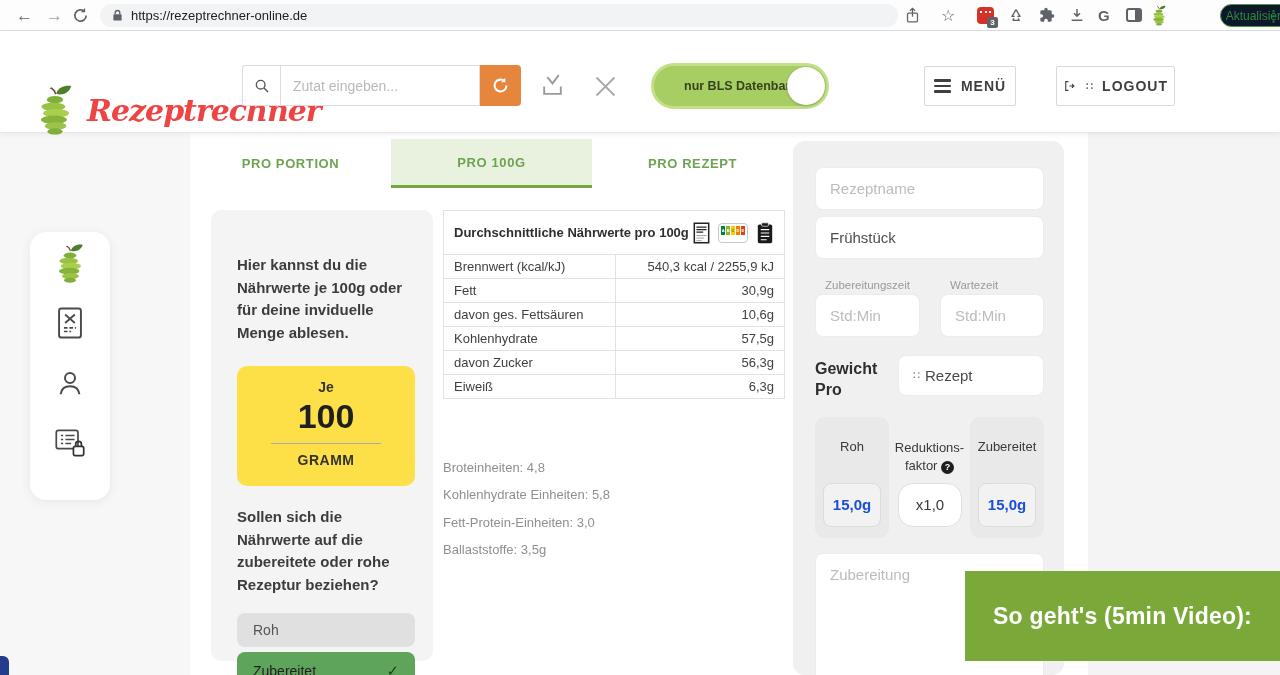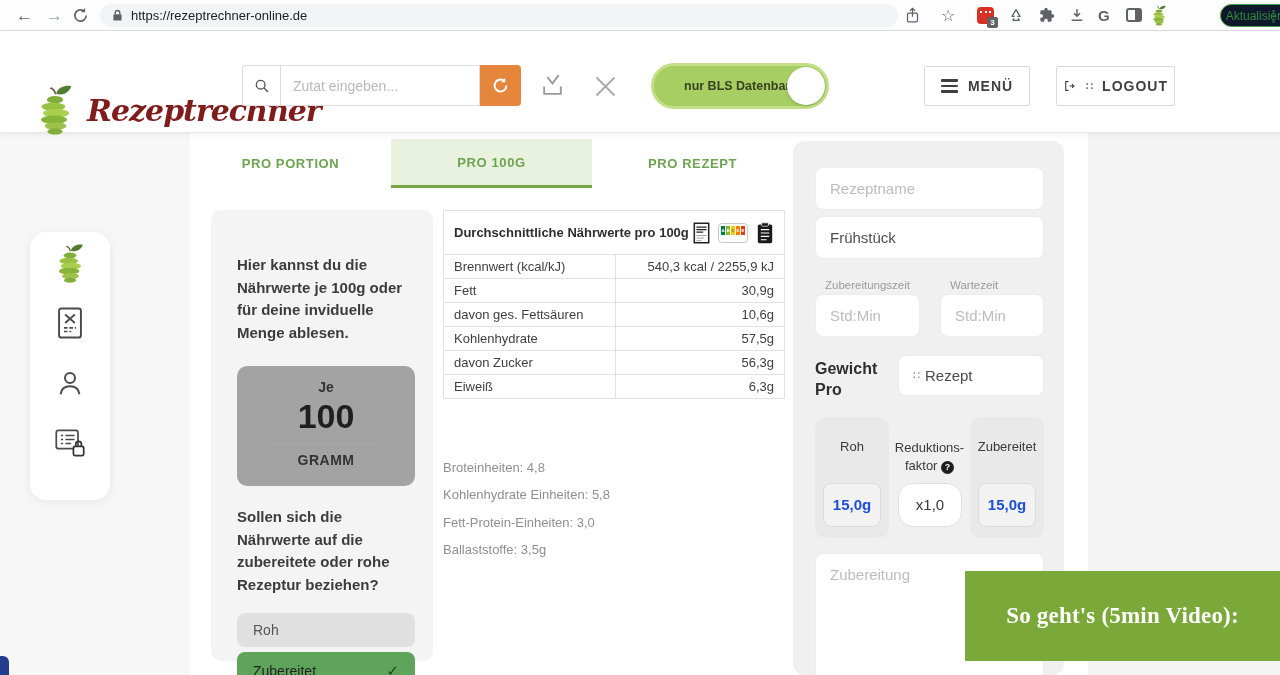--- a/index.html
+++ b/index.html
@@ -16,33 +16,33 @@
   .chrome-ic{display:flex;align-items:center;justify-content:center;}
   #ext-red{left:977px;top:7px;width:17px;height:17px;background:#d93025;border-radius:4px;}
   #ext-red .dots{position:absolute;left:3px;top:4px;width:11px;height:3px;border-top:2px dotted #fff;}
   #ext-badge{position:absolute;right:-4px;bottom:-4px;width:11px;height:11px;background:#5f6368;border-radius:2px;color:#fff;font-size:8px;line-height:11px;text-align:center;font-weight:bold;}
   #update-pill{left:1184px;top:4px;width:80px;height:23px;border:1.5px solid #3f9d44;border-radius:12px;background:#0f172a;color:#2f8a3c;font-size:12px;display:flex;align-items:center;justify-content:center;margin-left:36px;}
   #chrome-dots{left:1266px;top:0;font-size:15px;color:#1a7340;line-height:31px;font-weight:bold;}
 
   
   #appheader{left:0;top:31px;width:1280px;height:102px;background:#fff;border-bottom:1px solid #e7e7e7;box-shadow:0 2px 5px rgba(0,0,0,.05);z-index:5;}
   #brand{left:33px;top:53px;display:flex;align-items:center;gap:10px;}
-  #brand-text{font-family:"DejaVu Serif",serif;font-style:italic;font-weight:bold;font-size:30px;color:#7f1d1d;letter-spacing:-1px;}
+  #brand-text{font-family:"DejaVu Serif",serif;font-style:italic;font-weight:bold;font-size:30px;color:#ef4444;letter-spacing:-1px;}
   #search-group{left:242px;top:34px;height:23px;display:flex;}
   #search-iconbox{width:38px;height:41px;border:1px solid #ddd;border-right:none;background:#fff;display:flex;align-items:center;justify-content:center;border-radius:3px 0 0 3px;}
   #search-input{width:200px;height:41px;border:1px solid #ddd;padding:0 12px;font-size:14px;color:#444;outline:none;}
   #search-input::placeholder{color:#b9b9b9;}
   #refresh-btn{width:41px;height:41px;background:#e5863c;border:none;border-radius:0 4px 4px 0;display:flex;align-items:center;justify-content:center;cursor:pointer;}
   #save-icon{left:540px;top:42px;}
   #clear-icon{left:592px;top:42px;}
   #bls-toggle{left:651px;top:32px;width:178px;height:46px;background:#a6ce62;border:3px solid #c3e089;border-radius:23px;display:flex;align-items:center;cursor:pointer;}
   #bls-label{font-size:12.5px;font-weight:bold;color:#37421f;padding-left:30px;}
   #bls-knob{position:absolute;right:1px;top:1px;width:38px;height:38px;background:#fff;border-radius:50%;box-shadow:0 1px 3px rgba(0,0,0,.2);}
   .hdr-btn{height:40px;border:1px solid #d9d9d9;background:#fff;border-radius:2px;display:flex;align-items:center;justify-content:center;gap:10px;font-size:14px;font-weight:bold;color:#3f3f3f;letter-spacing:1px;cursor:pointer;}
-  #menu-btn{left:924px;top:35px;width:106px;}
+  #menu-btn{left:924px;top:35px;width:92px;}
   #logout-btn{left:1056px;top:35px;width:119px;}
   .burger{display:flex;flex-direction:column;gap:3px;}
   .burger i{display:block;width:17px;height:2.5px;background:#3f3f3f;border-radius:1px;}
   .mini-dots{font-size:11px;color:#777;letter-spacing:-1px;}
 
   
   #left-strip{left:0;top:133px;width:190px;height:542px;background:#f7f7f7;}
   #right-zone{left:1088px;top:133px;width:192px;height:542px;background:#f4f4f4;}
   #chat-blob{left:0;top:656px;width:9px;height:19px;background:#233d8c;border-radius:0 6px 0 0;}
 
@@ -51,21 +51,21 @@
   .rail-ic{width:34px;height:34px;display:flex;align-items:center;justify-content:center;cursor:pointer;}
 
   
   #tabs{left:190px;top:139px;width:603px;height:49px;display:flex;}
   .tab{width:201px;height:49px;display:flex;align-items:center;justify-content:center;font-size:13px;font-weight:bold;letter-spacing:.6px;color:#6da351;cursor:pointer;}
   .tab.active{background:#e9f2df;border-bottom:3px solid #77a743;}
 
   
   #left-card{left:211px;top:210px;width:222px;height:451px;background:#f4f4f4;border-radius:10px;padding:44px 22px 0 26px;}
   #intro-text{font-size:15px;font-weight:bold;color:#3c3c3c;line-height:1.5;}
-  #amount-box{margin-top:22px;width:178px;height:120px;background:#a3a3a3;border-radius:10px;text-align:center;padding-top:13px;}
+  #amount-box{margin-top:22px;width:178px;height:120px;background:#fde047;border-radius:10px;text-align:center;padding-top:13px;}
   #amount-prefix{font-size:14px;font-weight:bold;color:#333;}
   #amount-value{font-size:34px;font-weight:bold;color:#1f1f1f;margin-top:2px;}
   #amount-divider{width:110px;height:1px;background:#aaa;margin:7px auto 8px;}
   #amount-unit{font-size:14px;font-weight:bold;color:#333;letter-spacing:.5px;}
   #question-text{margin-top:20px;font-size:15px;font-weight:bold;color:#3c3c3c;line-height:1.5;}
   #raw-btn{margin-top:17px;width:178px;height:34px;background:#e0e0e0;border:none;border-radius:8px;text-align:left;padding:0 16px;font-size:14px;color:#555;cursor:pointer;display:block;}
   #prepared-btn{margin-top:5px;width:178px;height:37px;background:#5ea45a;border:none;border-radius:8px;padding:0 16px;font-size:14px;color:#232323;cursor:pointer;display:flex;align-items:center;justify-content:space-between;}
   #prepared-check{font-size:15px;color:#1e3d1e;}
 
   
@@ -105,21 +105,21 @@
   .wcard .wlbl{margin-top:22px;font-size:13px;color:#3a3a3a;}
   .wval{position:absolute;left:8px;top:66px;width:58px;height:44px;background:#f2f2f2;border:1px solid #dcdcdc;border-radius:8px;font-size:15px;font-weight:bold;color:#1d4ed8;line-height:42px;}
   #mid-col{position:absolute;left:100px;top:276px;width:73px;text-align:center;}
   #mid-col .wlbl{margin-top:22px;font-size:13px;color:#3a3a3a;line-height:1.35;}
   #help-icon{display:inline-block;width:13px;height:13px;background:#1e1e1e;color:#fff;border-radius:50%;font-size:9px;line-height:13px;font-weight:bold;cursor:pointer;}
   #reduction-box{position:absolute;left:5px;top:66px;width:64px;height:44px;background:#fff;border:1px solid #e0e0e0;border-radius:15px;font-size:15px;color:#3a3a3a;line-height:42px;}
   #prep-area{left:22px;top:412px;width:229px;height:150px;resize:none;padding:12px 14px;font-size:15px;}
 
   
   #video-banner{left:965px;top:571px;width:315px;height:90px;background:#7aa939;z-index:9;display:flex;align-items:center;justify-content:center;cursor:pointer;}
-  #video-banner span{color:#fff;font-size:23px;font-weight:bold;letter-spacing:.2px;font-family:Liberation Serif, serif;}
+  #video-banner span{color:#fff;font-size:23px;font-weight:bold;letter-spacing:.2px;}
 
   svg{display:block;}
 </style>
 </head>
 <body>
 
 <svg width="0" height="0" style="position:absolute">
   <defs>
     <g id="apple-logo">
       <path d="M21 9 C23 2 31 1 35 2 C33 8 27 11 21 9 Z" fill="#4e7e2d"></path>

